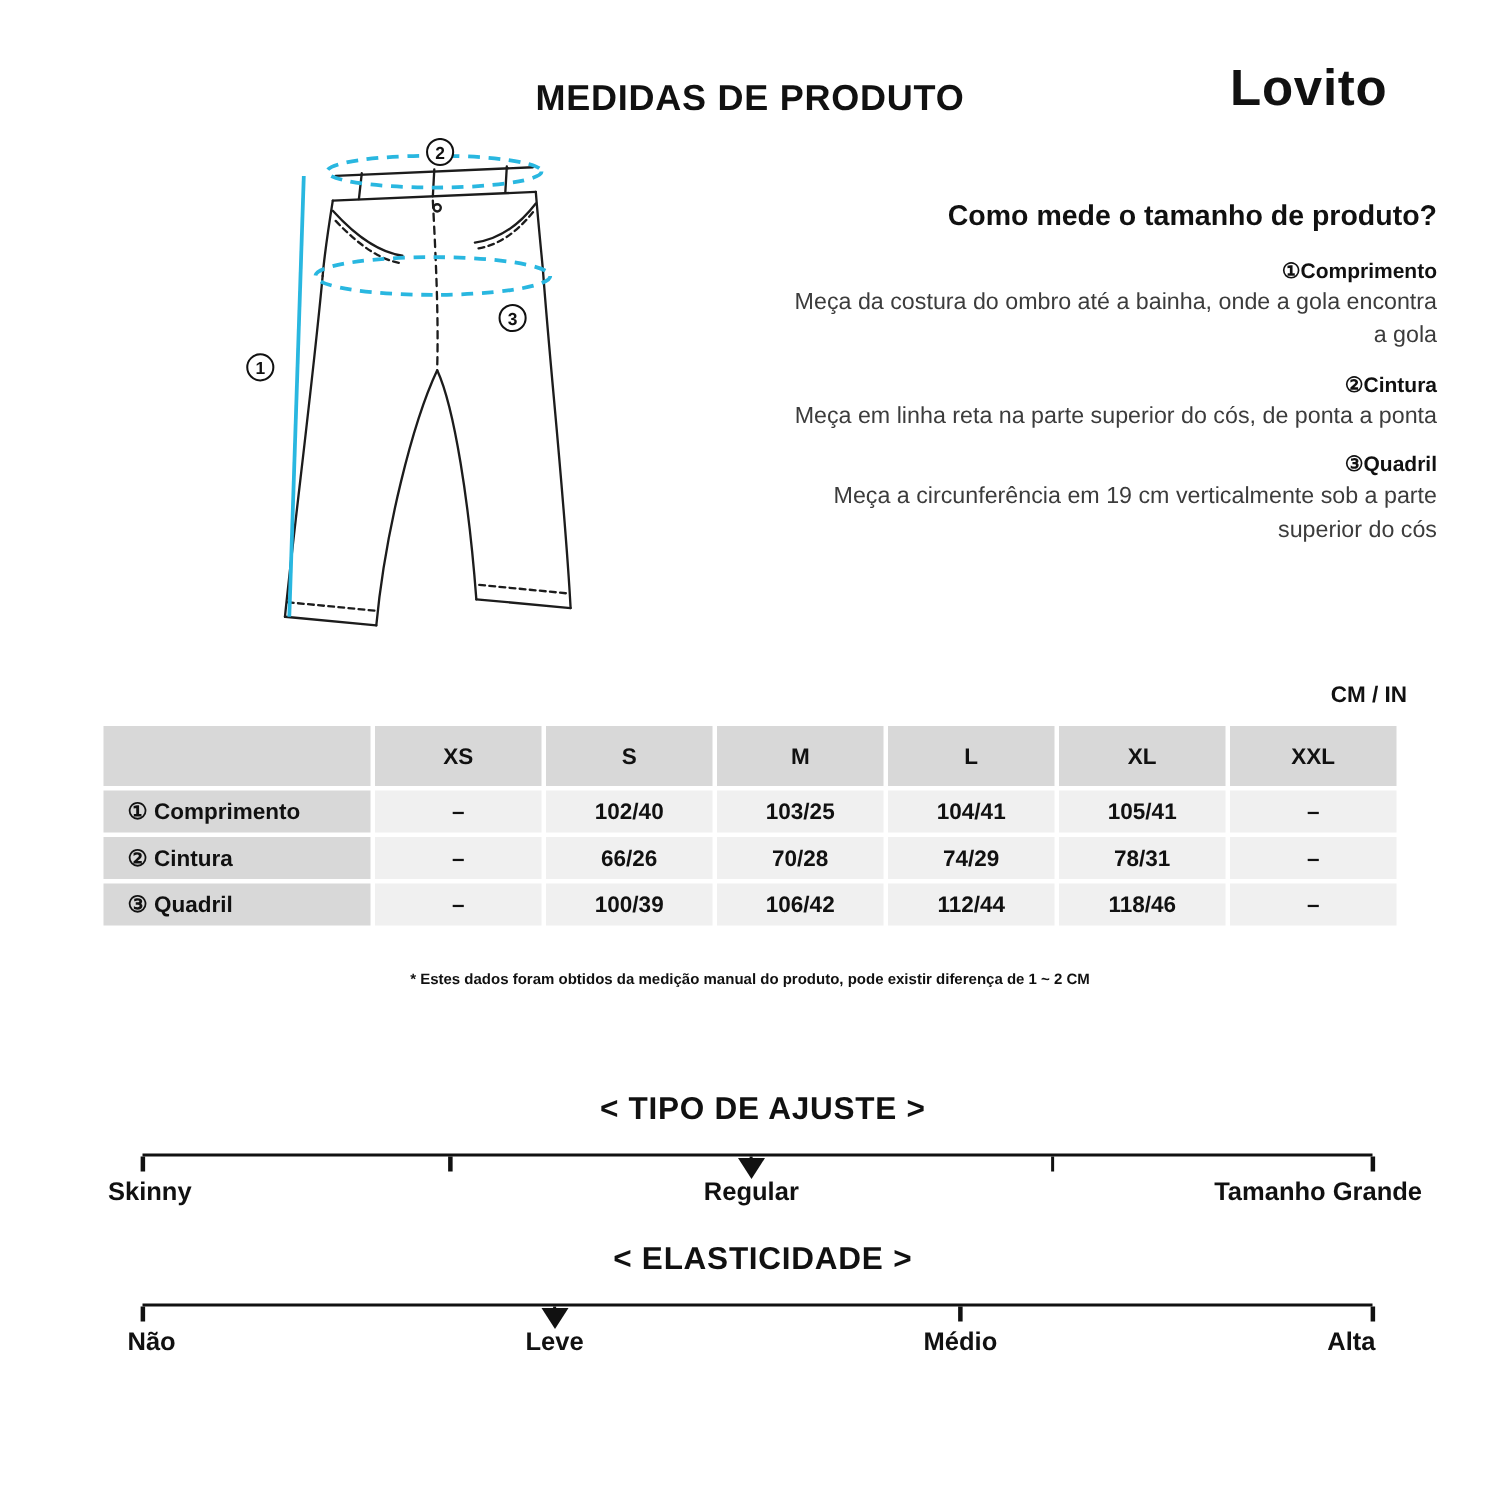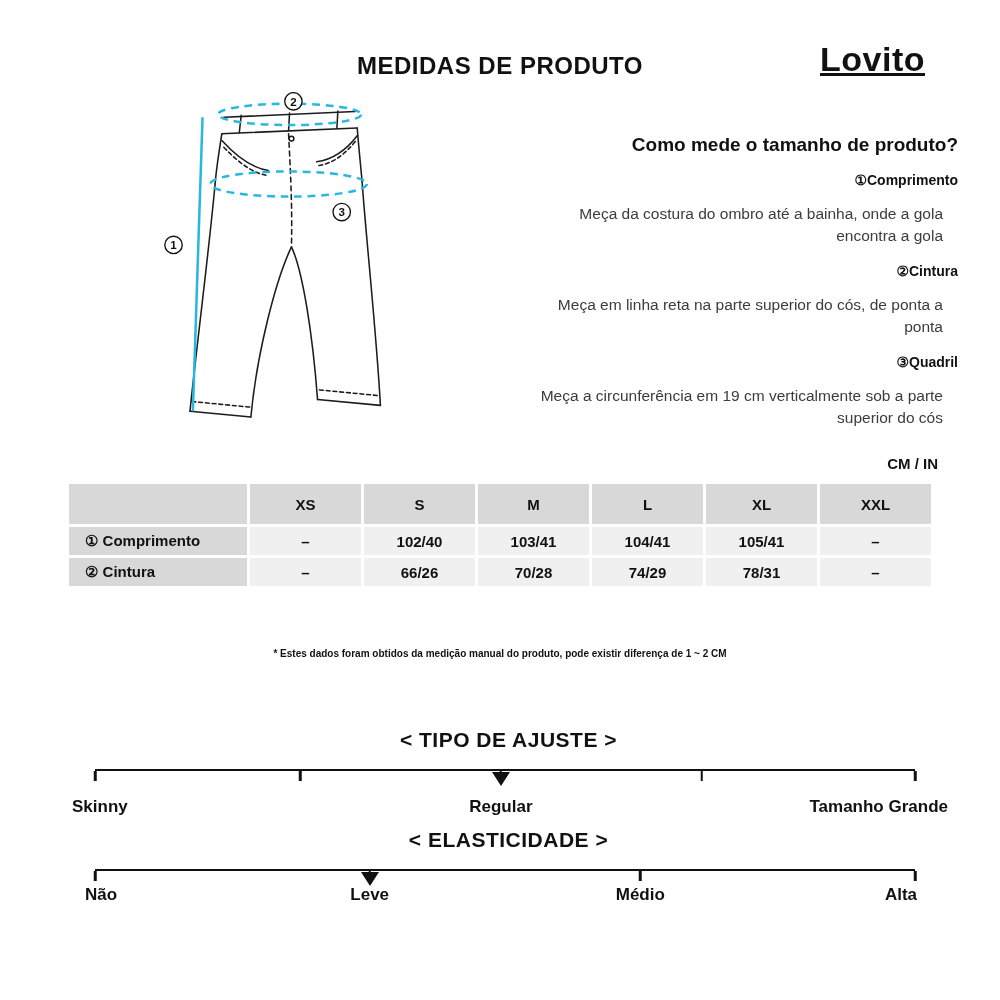--- a/index.html
+++ b/index.html
@@ -3,30 +3,30 @@
 <meta charset="utf-8">
 <style>
   * { box-sizing: border-box; }
   html,body { margin:0; padding:0; background:#fff; }
   body { font-family:"Liberation Sans", sans-serif; color:#111; }
   .page { position:relative; width:1000px; height:1000px; background:#fff; overflow:hidden; }
 
   
   .page-title { position:absolute; top:52px; left:0; width:100%; text-align:center;
                 font-size:24px; font-weight:700; letter-spacing:0.5px; }
-  .brand { position:absolute; top:40px; right:75px; font-size:34px; font-weight:800; letter-spacing:0.5px;text-decoration:underline; }
+  .brand { position:absolute; top:40px; right:75px; font-size:34px; font-weight:800; letter-spacing:0.5px; }
 
   
   .diagram { position:absolute; left:160px; top:92px; width:290px; height:360px; }
 
   
   .guide { position:absolute; left:520px; top:134px; width:438px;text-align:right; }
   .guide h2 { margin:0 0 16px 0; font-size:19px; font-weight:700; }
   .guide h3 { margin:12px 0 3px 0; font-size:14px; font-weight:700; }
-  .guide p  { margin:15px; font-size:15.5px; line-height:1.45; color:#3c3c3c; }
+  .guide p  { margin:0; font-size:15.5px; line-height:1.45; color:#3c3c3c; }
 
   
   .unit { position:absolute; top:455px; right:62px; font-size:15px; font-weight:700; }
   table.size-table { position:absolute; left:66px; top:481px; width:868px;
                      border-collapse:separate; border-spacing:3px; table-layout:fixed; }
   .size-table th, .size-table td { font-size:15px; font-weight:700; padding:5px 8px; }
   .size-table thead th { background:#d8d8d8; text-align:center; height:40px; }
   .size-table thead th.corner { background:#d8d8d8; }
   .size-table tbody th { background:#d8d8d8; text-align:left; padding-left:16px; height:15px; }
   .size-table tbody td { background:#f0f0f0; text-align:center; }
@@ -40,21 +40,21 @@
                  font-size:21px; font-weight:800; letter-spacing:0.5px;padding-left:17px; }
   .scale-line { position:absolute; left:95px; width:820px; height:12px; border-top:2.5px solid #111; }
   .tick { position:absolute; top:0; width:2.5px; height:10px; background:#111; transform:translateX(-50%); }
   .marker { position:absolute; top:1px; width:0; height:0; transform:translateX(-50%);
             border-left:9px solid transparent; border-right:9px solid transparent;
             border-top:14px solid #111; }
   .scale-labels { position:absolute; left:95px; width:820px; height:24px; }
   .scale-labels span { position:absolute; font-size:17px; font-weight:700; white-space:nowrap; }
   .lbl-center { transform:translateX(-50%); }
 
-  #s1-title { top:728px; }  #s1-line { top:769px; }  #s1-labels { top:785px;margin-top:12px; }
+  #s1-title { top:728px; }  #s1-line { top:769px; }  #s1-labels { top:785px; }
   #s2-title { top:828px; }  #s2-line { top:869px; }  #s2-labels { top:885px; }
 </style>
 </head>
 <body>
 
 <div class="page">
 
   <div class="page-title">MEDIDAS DE PRODUTO</div>
   <div class="brand">Lovito</div>
 
@@ -142,32 +142,41 @@
         <th>L</th>
         <th>XL</th>
         <th>XXL</th>
       </tr>
     </thead>
     <tbody>
       <tr>
         <th>① Comprimento</th>
         <td>–</td>
         <td>102/40</td>
-        <td>103/41</td>
+        <td>103/25</td>
         <td>104/41</td>
         <td>105/41</td>
         <td>–</td>
       </tr>
       <tr>
         <th>② Cintura</th>
         <td>–</td>
         <td>66/26</td>
         <td>70/28</td>
         <td>74/29</td>
         <td>78/31</td>
+        <td>–</td>
+      </tr>
+      <tr>
+        <th>③ Quadril</th>
+        <td>–</td>
+        <td>100/39</td>
+        <td>106/42</td>
+        <td>112/44</td>
+        <td>118/46</td>
         <td>–</td>
       </tr>
     </tbody>
   </table>
 
   <div class="footnote">* Estes dados foram obtidos da medição manual do produto, pode existir diferença de 1 ~ 2 CM</div>
 
   <div class="scale-title" id="s1-title">&lt; TIPO DE AJUSTE &gt;</div>
   <div class="scale-line" id="s1-line">
     <div class="tick" style="left:0%"></div>

